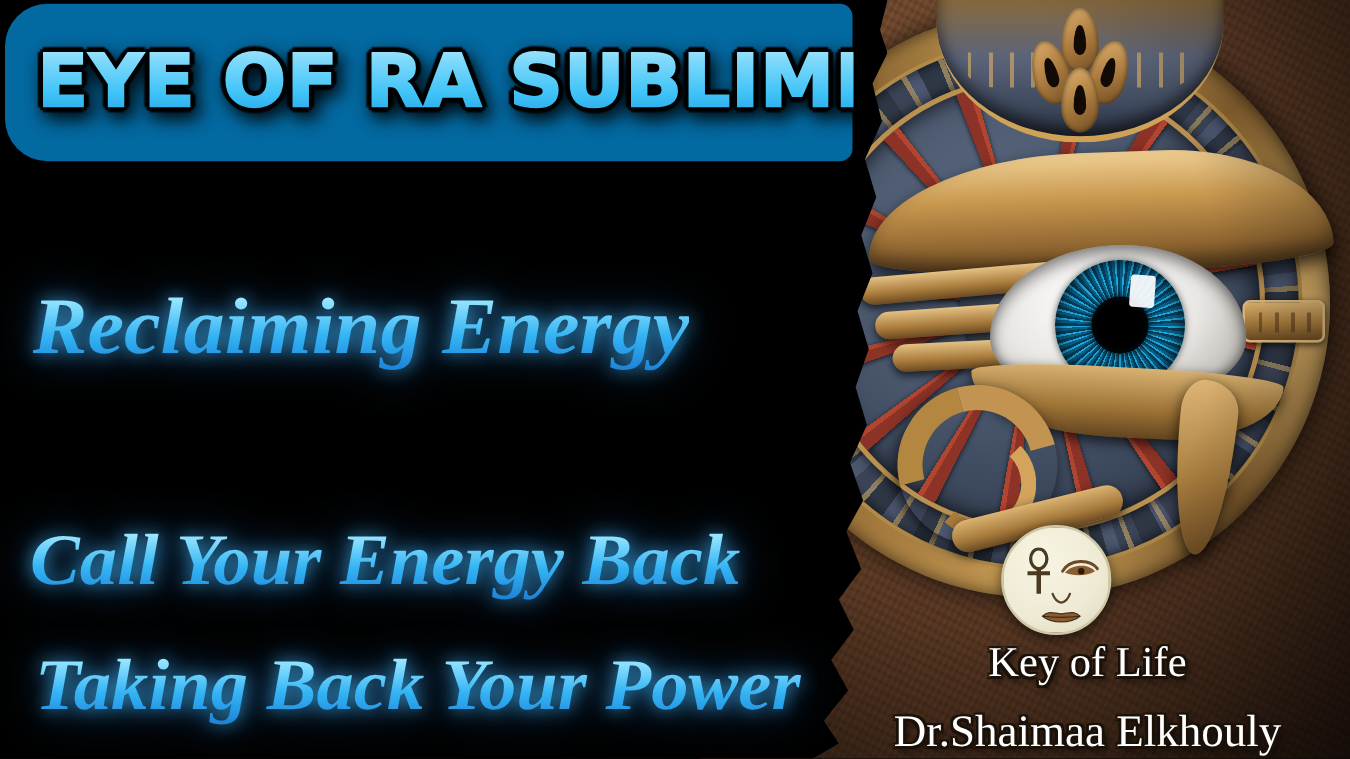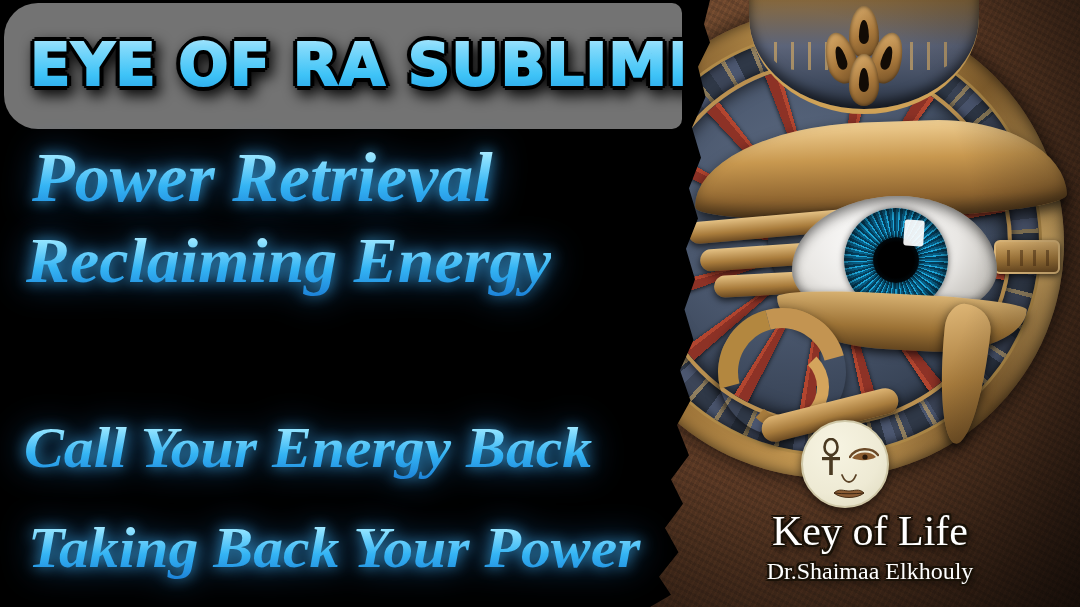--- a/index.html
+++ b/index.html
@@ -318,21 +318,21 @@
     position: absolute; inset: 0;
     background: radial-gradient(ellipse at 45% 40%, rgba(0,0,0,0) 45%, rgba(0,0,0,0.55) 100%);
     pointer-events: none;
   }
 
   
   .title-banner {
     position: absolute;
     left: 4px; top: 3px;
     width: 678px; height: 126px;
-    background: #737373;
+    background: #0369a1;
     border-radius: 34px 10px 10px 34px;
     box-shadow: 0 2px 10px rgba(0,0,0,0.5);
   }
   .title-text {
     position: absolute;
     left: 26px; top: 20px;
     width: 640px;
     font-family: "DejaVu Sans", sans-serif;
     font-weight: 700;
     font-size: 58px;
@@ -424,22 +424,22 @@
     font-family: "Liberation Serif", "DejaVu Serif", serif;
     color: #ffffff;
   }
   .brand-line {
     white-space: nowrap;
     text-shadow:
       2px 0 0 #1a1208, -2px 0 0 #1a1208, 0 2px 0 #1a1208, 0 -2px 0 #1a1208,
       2px 2px 0 #1a1208, -2px 2px 0 #1a1208, 2px -2px 0 #1a1208, -2px -2px 0 #1a1208,
       3px 4px 6px rgba(0,0,0,0.9);
   }
-  .brand-title { font-size: 42px; line-height: 38px; }
-  .brand-name  { font-size: 24px; line-height: 42px; margin-top: 0; }
+  .brand-title { font-size: 34px; line-height: 38px; }
+  .brand-name  { font-size: 36px; line-height: 42px; margin-top: 14px; }
 </style>
 </head>
 <body>
 
 <div id="stage">
 
   <div class="artwork">
     <div class="parchment"></div>
 
     <div class="disc-wrap">
@@ -492,21 +492,20 @@
 
     <div class="art-vignette"></div>
     <div class="torn-edge"></div>
   </div>
 
   <div class="title-banner">
     <div class="title-text">EYE OF RA SUBLIMINAL</div>
   </div>
 
   <div class="lines">
-    <div class="line line-0">Power Retrieval</div>
     <div class="line line-1">Reclaiming Energy</div>
     <div class="line line-3">Call Your Energy Back</div>
     <div class="line line-4">Taking Back Your Power</div>
   </div>
 
   <div class="logo-badge">
     <svg class="logo-ankh" viewBox="0 0 22 38">
       <ellipse cx="11" cy="9" rx="6.5" ry="8" fill="none" stroke="#4a3a22" stroke-width="2.6"></ellipse>
       <rect x="9.2" y="16" width="3.6" height="21" fill="#4a3a22"></rect>
       <rect x="2" y="19" width="18" height="3.2" fill="#4a3a22"></rect>

